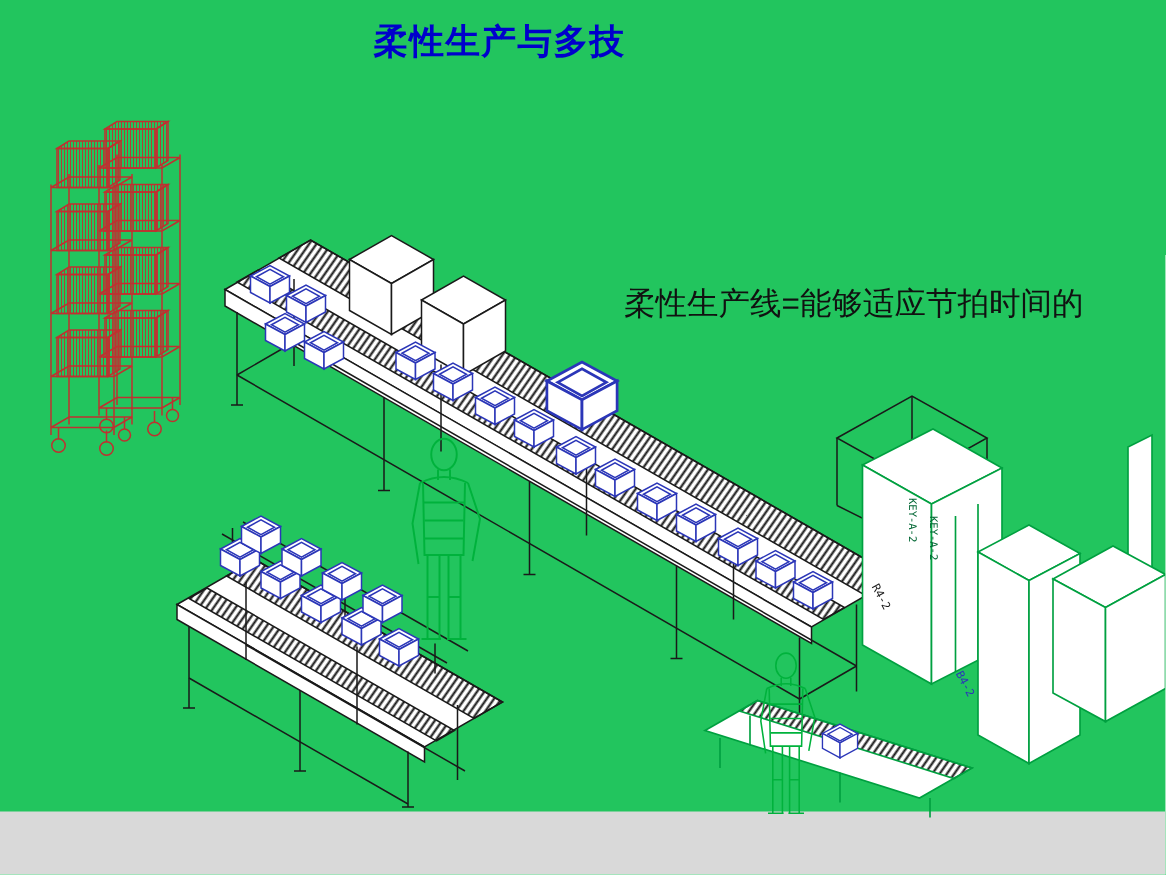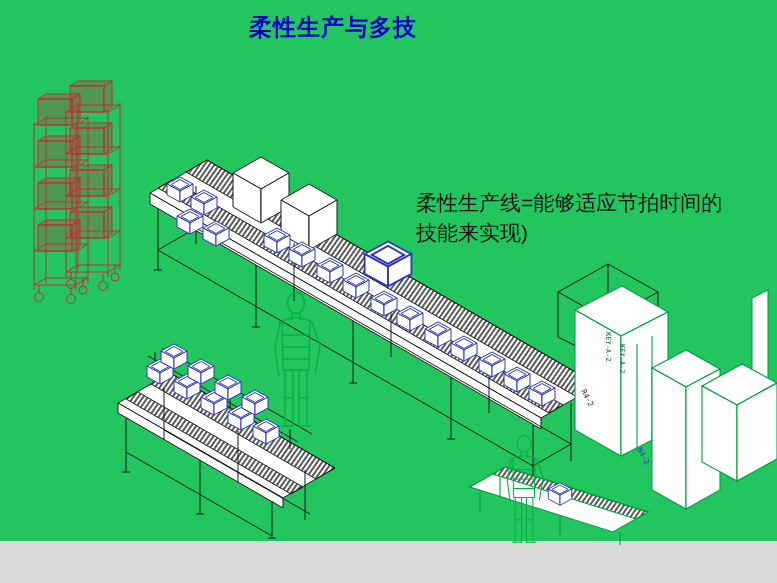--- a/index.html
+++ b/index.html
@@ -18,21 +18,20 @@
 <div class="slide">
 
   <div class="footer-bar"></div>
 
   <h1 class="title">
     <div>柔性生产与多技</div>
   </h1>
 
   <div class="desc">
     <div>柔性生产线=能够适应节拍时间的</div>
-    <div>技能来实现)</div>
   </div>
 
   <svg class="cad" width="777" height="583" viewBox="0 0 777 583" xmlns="http://www.w3.org/2000/svg">
     <defs>
       <pattern id="hatchRed" width="4" height="6" patternUnits="userSpaceOnUse">
         <path d="M1,0 V6 M3,0 V6" stroke="#c03030" stroke-width="0.6"></path>
       </pattern>
       <pattern id="rollers" width="4" height="4" patternUnits="userSpaceOnUse" patternTransform="rotate(35)">
         <path d="M1,0 V4" stroke="#141414" stroke-width="1.4"></path>
       </pattern>

